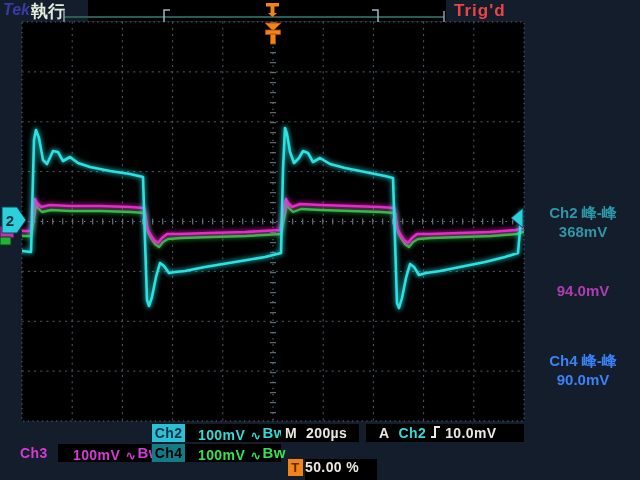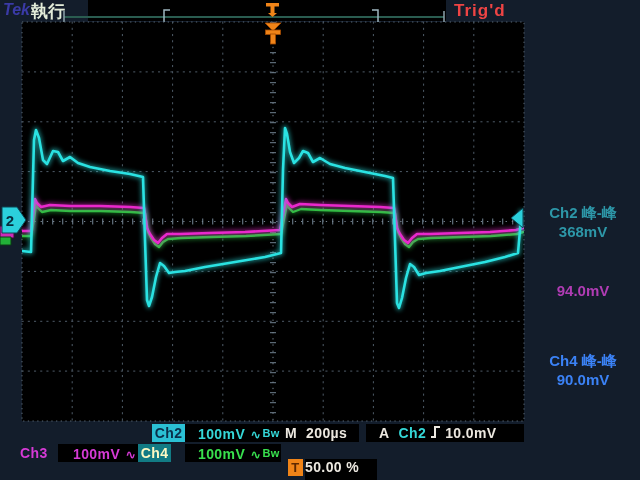--- a/index.html
+++ b/index.html
@@ -22,26 +22,26 @@
   .meas-ch4{top:351px;color:#3b82f6;}
   
   .badge{height:18px;line-height:18px;font-size:14px;font-weight:bold;letter-spacing:.4px;}
   .blk{background:#000;}
   .ch2badge{left:152px;top:424px;width:33px;background:#2bc0d4;color:#0a2f4a;text-align:center;}
   .scale2{left:185px;top:424px;width:96px;color:#35d8d8;padding-left:13px;box-sizing:border-box;}
   .mbadge{left:281px;top:424px;width:78px;color:#ece8e0;padding-left:4px;box-sizing:border-box;}
   .abadge{left:366px;top:424px;width:158px;color:#ece8e0;padding-left:13px;box-sizing:border-box;}
   .ch3label{left:20px;top:444px;width:36px;color:#d63ad6;}
   .scale3{left:58px;top:444px;width:93px;color:#d63ad6;padding-left:15px;box-sizing:border-box;}
-  .ch4badge{left:138px;top:444px;width:33px;background:#127b84;color:#fef9c3;text-align:center;}
+  .ch4badge{left:152px;top:444px;width:33px;background:#127b84;color:#000000;text-align:center;}
   .scale4{left:185px;top:444px;width:96px;color:#38e04e;padding-left:13px;box-sizing:border-box;}
   .tbadge{left:288px;top:459px;width:15px;height:17px;line-height:17px;background:#f08418;color:#5f2800;text-align:center;font-size:13px;}
   .hpos{left:305px;top:459px;width:72px;height:33px;line-height:17px;color:#ece8e0;text-align:left;}
   .ac{font-size:13px;margin-left:5px;}
-  .bw{font-size:11px;vertical-align:2px;margin-left:1px;margin-top:48px;}
+  .bw{font-size:15px;vertical-align:2px;margin-left:1px;margin-top:48px;}
   .gap{display:inline-block;width:9px;}
   .cyan{color:#35d8d8;}
   .slope{vertical-align:-1px;margin:0 3px;}
 </style>
 </head>
 <body>
 
 <div id="screen">
 
   <svg class="abs" style="left:0;top:0" width="640" height="480" viewBox="0 0 640 480">

